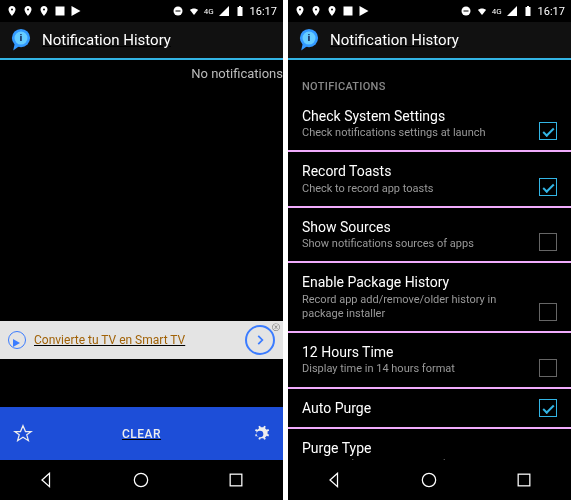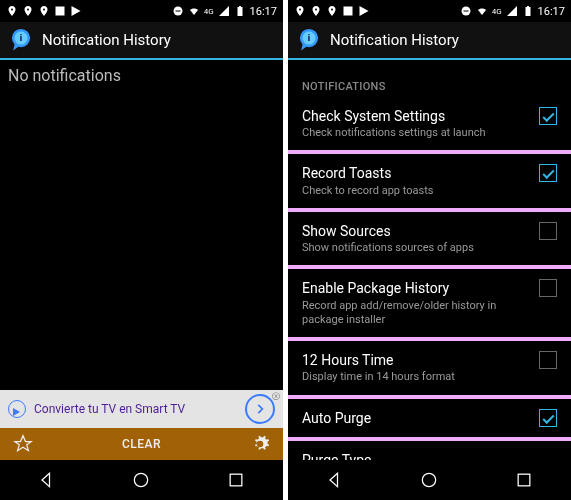--- a/index.html
+++ b/index.html
@@ -1,42 +1,42 @@
 <!DOCTYPE html>
 <html><head>
 <meta charset="utf-8">
 <style>
   * { margin: 0; padding: 0; box-sizing: border-box; font-family: Roboto, "Helvetica Neue", Arial, sans-serif; }
   body { background: #fff; width: 571px; height: 500px; display: flex; gap: 5px; }
-  .phone { flex: 1; background: #000; display: flex; flex-direction: column; overflow: hidden; }
+  .phone { flex: 1; background: #000; display: flex; flex-direction: column; overflow: hidden; text-decoration: underline; }
   .status-bar { height: 22px; background: #000; display: flex; align-items: center; justify-content: space-between; padding: 0 6px; color: #fff; font-size: 11px; }
   .status-left, .status-right { display: flex; align-items: center; gap: 4px; }
   .status-icon { width: 12px; height: 12px; fill: #fff; }
   .app-bar { height: 38px; background: #111; display: flex; align-items: center; padding: 0 8px; border-bottom: 2px solid #33b5e5; gap: 8px; }
   .app-logo { width: 26px; height: 26px; }
   .app-title { color: #fff; font-size: 15px; font-weight: 400; }
   .content { flex: 1; background: #000; overflow: hidden; display: flex; flex-direction: column; }
-  .empty-text { color: #bbb; font-size: 16px; padding: 6px 8px; }
+  .empty-text { color: #bbb; font-size: 13px; padding: 6px 0; text-align: right; }
   .spacer { flex: 1; }
   .ad-banner { background: #e4e4e4; height: 38px; display: flex; align-items: center; padding: 0 8px; gap: 8px; }
   .ad-icon { width: 18px; height: 18px; border: 1px solid #3b7cff; border-radius: 50%; position: relative; }
   .ad-icon::after { content: ""; position: absolute; left: 4px; top: 7px; width: 0; height: 0; border-left: 7px solid #3b7cff; border-top: 4px solid transparent; border-bottom: 4px solid transparent; }
-  .ad-text { flex: 1; color: #4c1d95; font-size: 12px; }
+  .ad-text { flex: 1; color: #a16207; font-size: 12px; }
   .ad-arrow { width: 30px; height: 30px; border: 2px solid #3b7cff; border-radius: 50%; display: flex; align-items: center; justify-content: center; }
   .ad-arrow svg { width: 14px; height: 14px; stroke: #3b7cff; }
   .ad-x { position: absolute; font-size: 8px; color: #666; }
-  .bottom-bar { background: #a16207; height: 32px; display: flex; align-items: center; }
+  .bottom-bar { background: #1d4ed8; height: 53px; display: flex; align-items: center; margin-top: 48px; }
   .bottom-btn { flex: 0 0 46px; display: flex; align-items: center; justify-content: center; height: 100%; }
   .bottom-btn svg { width: 20px; height: 20px; fill: #eee; }
   .bottom-clear { flex: 1; color: #eee; text-align: center; font-size: 12px; font-weight: 500; letter-spacing: 0.5px; }
   .nav-bar { background: #000; height: 40px; display: flex; align-items: center; justify-content: space-around; }
   .nav-bar svg { width: 20px; height: 20px; stroke: #fff; stroke-width: 1.5; fill: none; }
   .settings-list { flex: 1; overflow: hidden; }
   .section-header { color: #888; font-size: 11px; font-weight: 500; padding: 20px 14px 4px; letter-spacing: 0.3px; }
-  .setting-item { display: flex; align-items: flex-start; padding: 10px 14px; border-bottom: 4px solid #f0abfc; }
+  .setting-item { display: flex; align-items: flex-end; padding: 10px 14px; border-bottom: 2px solid #f0abfc; }
   .setting-text { flex: 1; }
   .setting-title { color: #fff; font-size: 14px; line-height: 1.3; }
   .setting-sub { color: #999; font-size: 11px; line-height: 1.3; margin-top: 1px; }
   .chk { width: 18px; height: 18px; border: 1.5px solid #666; flex-shrink: 0; position: relative; }
   .chk.checked { border-color: #33b5e5; }
   .chk.checked::after { content: ""; position: absolute; left: 3px; top: 5px; width: 9px; height: 4px; border-left: 2px solid #33b5e5; border-bottom: 2px solid #33b5e5; transform: rotate(-45deg); }
 </style>
 </head>
 <body>
 

